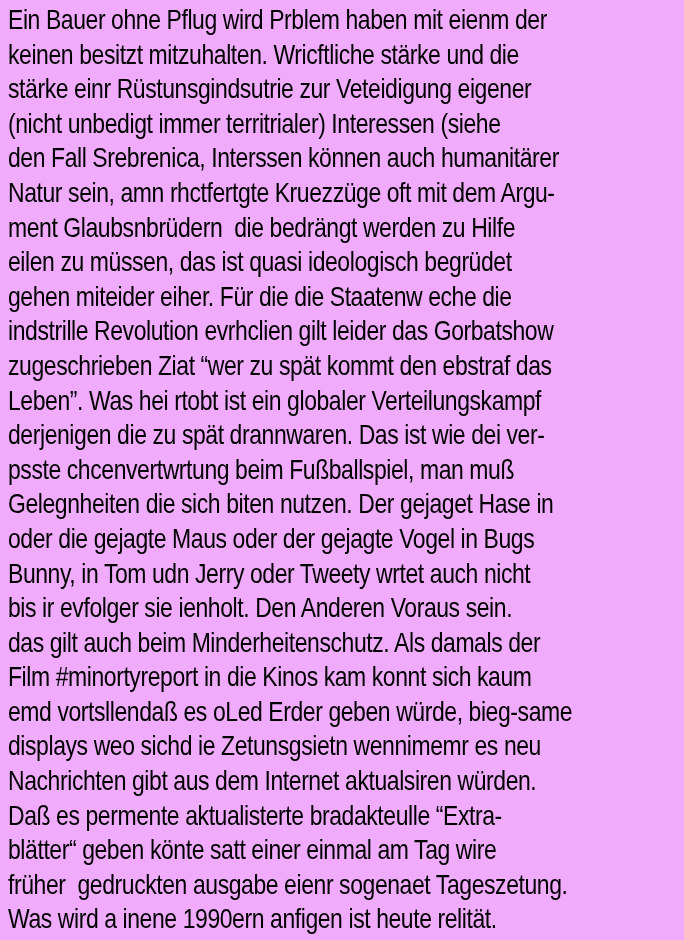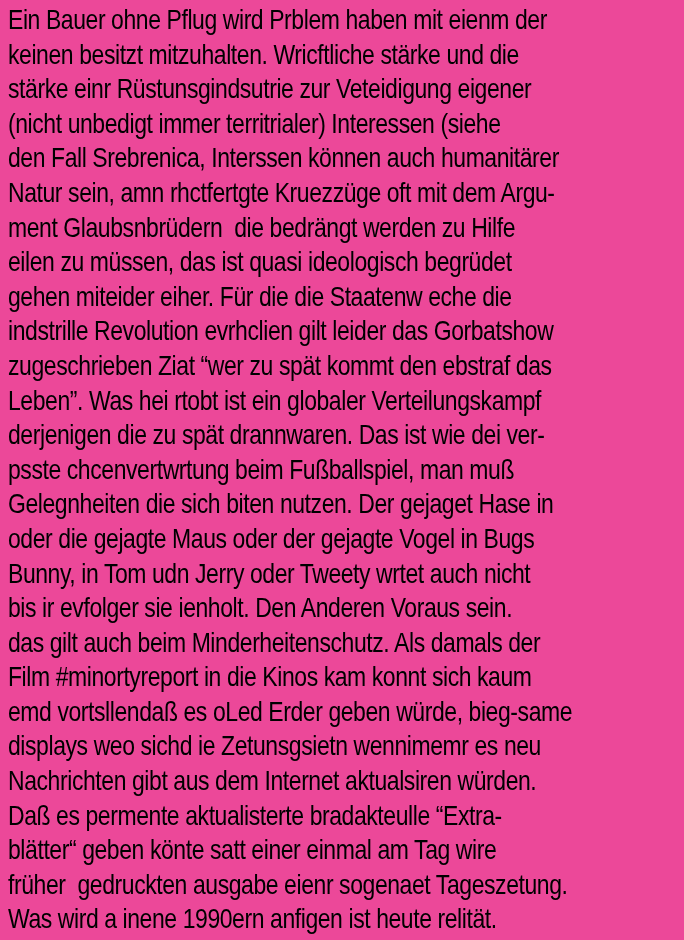--- a/index.html
+++ b/index.html
@@ -4,21 +4,21 @@
 <style>
   html, body {
     margin: 0;
     padding: 0;
     background: #ffffff;
   }
   .page {
     position: relative;
     width: 684px;
     height: 940px;
-    background: #ec4899;
+    background: #f0abfc;
     overflow: hidden;
   }
   .text-block {
     position: absolute;
     top: 3px;
     left: 8px;
     width: 830px;               
     transform: scaleX(0.82);    
     transform-origin: 0 0;
     font-family: "Liberation Sans", "DejaVu Sans", sans-serif;

